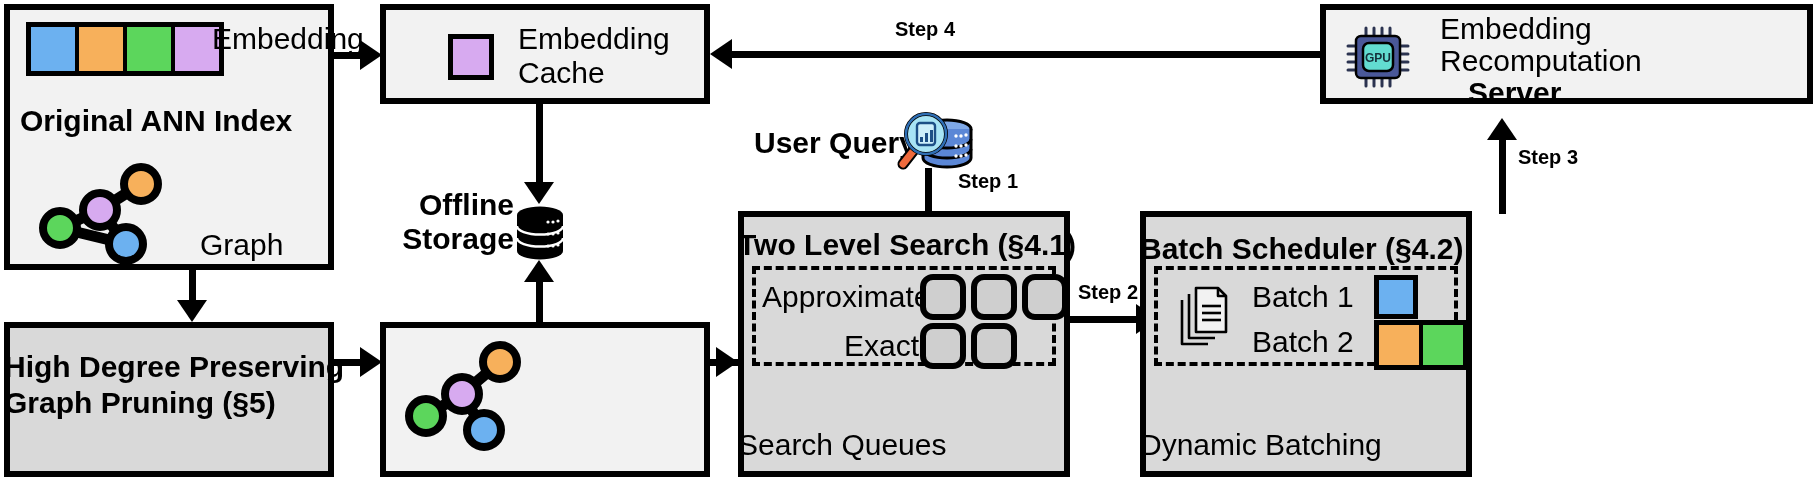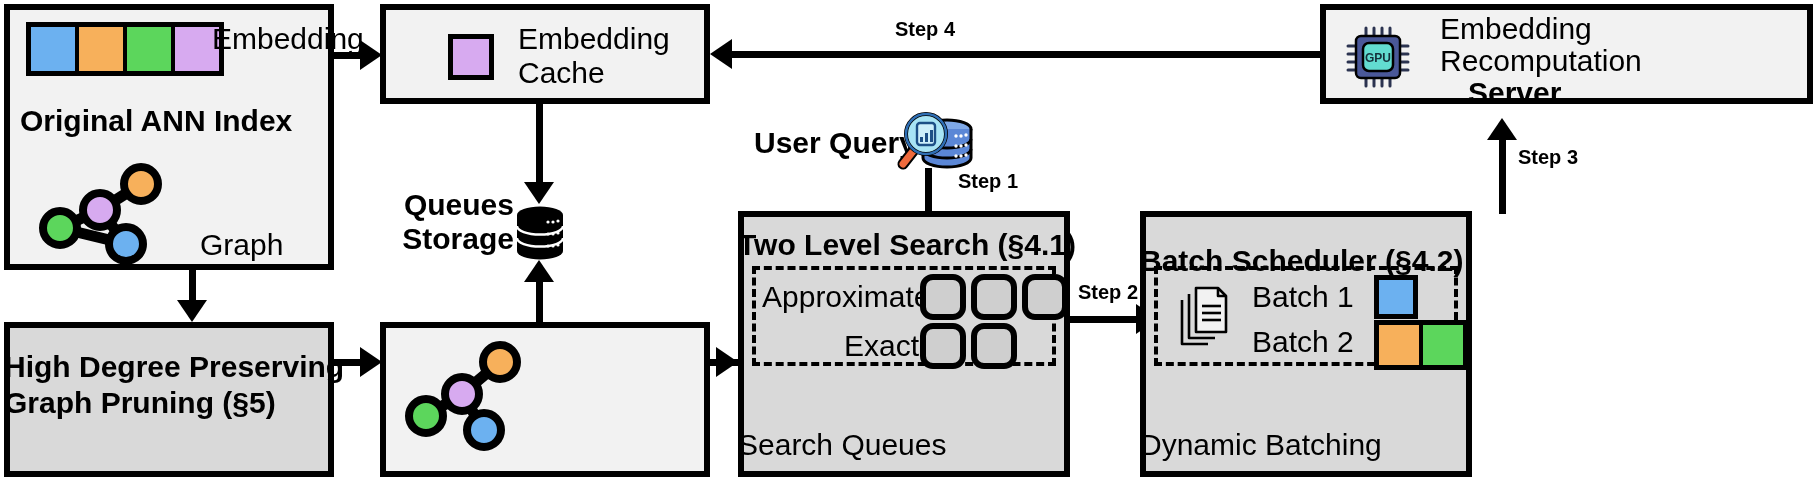--- a/index.html
+++ b/index.html
@@ -141,21 +141,21 @@
   <div class="ahead right" style="left:360px; top:347px;"></div>
 
   <div class="box" style="left:380px; top:4px; width:330px; height:100px;"></div>
   <div class="sq" style="left:448px; top:34px; width:46px; height:46px; background:#d7aaf0;"></div>
   <div class="lbl txt-reg" style="left:518px; top:22px;">Embedding</div>
   <div class="lbl txt-reg" style="left:518px; top:56px;">Cache</div>
 
   <div class="ln" style="left:536px; top:104px; width:7px; height:80px;"></div>
   <div class="ahead down" style="left:524px; top:182px;"></div>
 
-  <div class="lbl txt-bold right" style="left:380px; top:188px; width:134px;">Queues</div>
+  <div class="lbl txt-bold right" style="left:380px; top:188px; width:134px;">Offline</div>
   <div class="lbl txt-bold right" style="left:380px; top:222px; width:134px;">Storage</div>
 
   <svg class="gfx" style="left:516px; top:206px;" width="48" height="54" viewBox="0 0 48 54">
     <ellipse cx="24" cy="9" rx="23" ry="8.5" fill="#000"></ellipse>
     <rect x="1" y="9" width="46" height="36" fill="#000"></rect>
     <ellipse cx="24" cy="45" rx="23" ry="8.5" fill="#000"></ellipse>
     <path d="M1,20 A23,8.5 0 0,0 47,20" fill="none" stroke="#fff" stroke-width="2.4"></path>
     <path d="M1,32 A23,8.5 0 0,0 47,32" fill="none" stroke="#fff" stroke-width="2.4"></path>
     <g fill="#fff">
       <circle cx="32" cy="16" r="1.6"></circle>
@@ -250,21 +250,21 @@
     <div class="slot"></div>
   </div>
 
   <div class="lbl txt-reg center" style="left:738px; top:428px; width:332px;">Search Queues</div>
 
   <div class="lbl txt-step" style="left:1078px; top:281px;">Step 2</div>
   <div class="ln" style="left:1070px; top:316px; width:78px; height:7px;"></div>
   <div class="ahead right" style="left:1136px; top:304px;"></div>
 
   <div class="box shaded" style="left:1140px; top:211px; width:332px; height:266px;"></div>
-  <div class="lbl txt-bold center" style="left:1140px; top:244px; width:332px;">Batch Scheduler (§4.2)</div>
+  <div class="lbl txt-bold center" style="left:1140px; top:232px; width:332px;">Batch Scheduler (§4.2)</div>
 
   <div class="dashed" style="left:1154px; top:266px; width:304px; height:100px;"></div>
 
   <svg class="gfx" style="left:1178px; top:286px;" width="52" height="62" viewBox="0 0 52 62">
     <g fill="none" stroke="#000" stroke-width="2.6" stroke-linejoin="round">
       <path d="M4,14 L4,58 L30,58"></path>
       <path d="M11,8 L11,52 L37,52"></path>
       <path d="M18,2 L40,2 L48,10 L48,46 L18,46 Z" fill="#f2f2f2"></path>
       <path d="M40,2 L40,10 L48,10"></path>
       <line x1="24" y1="20" x2="43" y2="20"></line>

